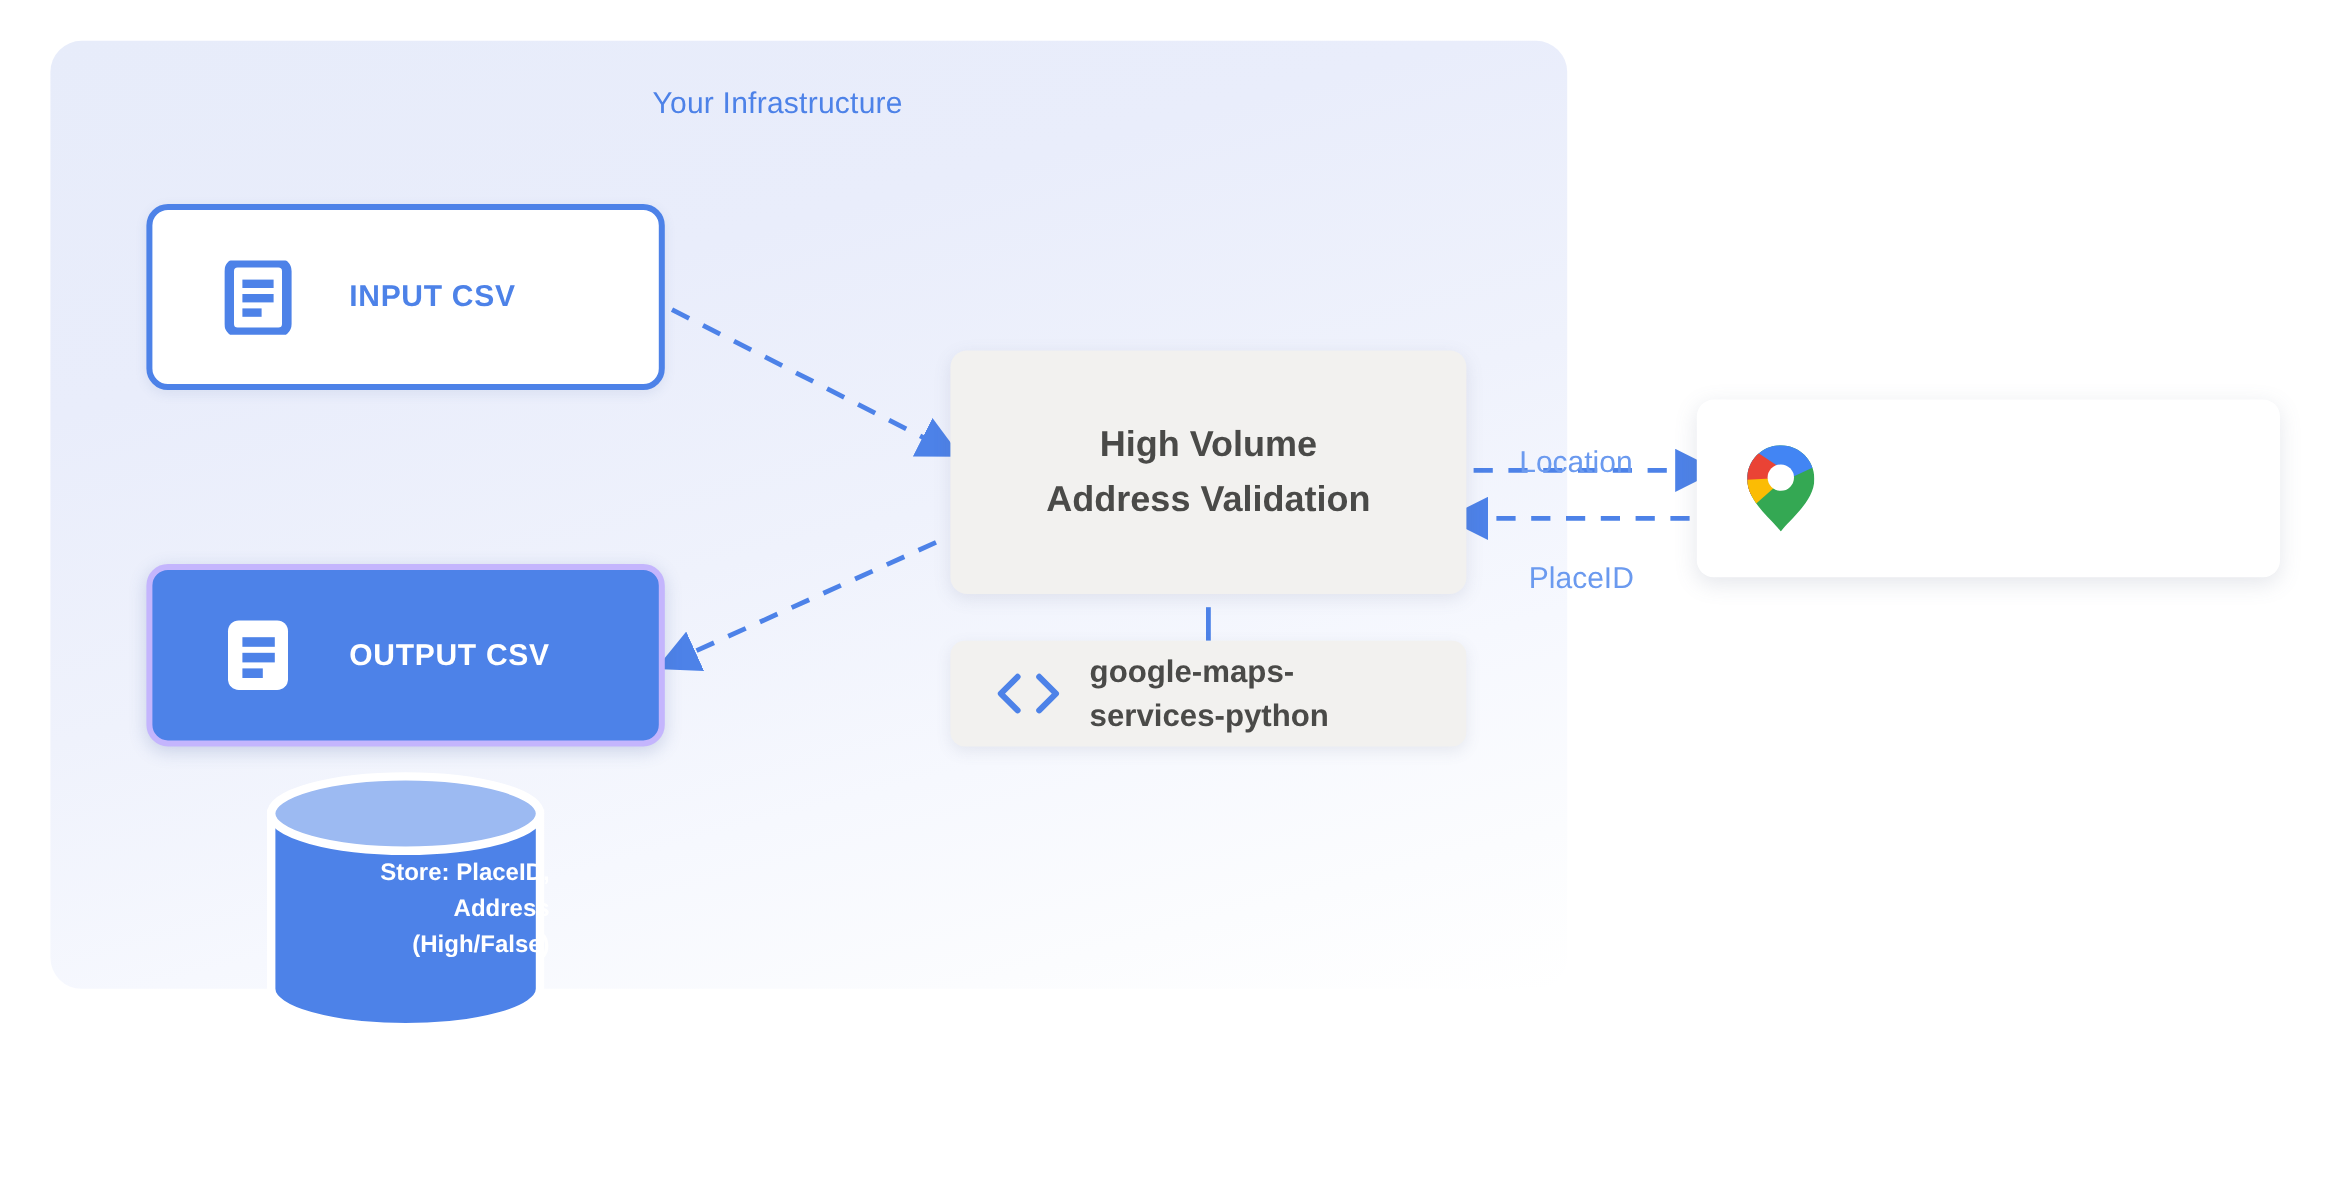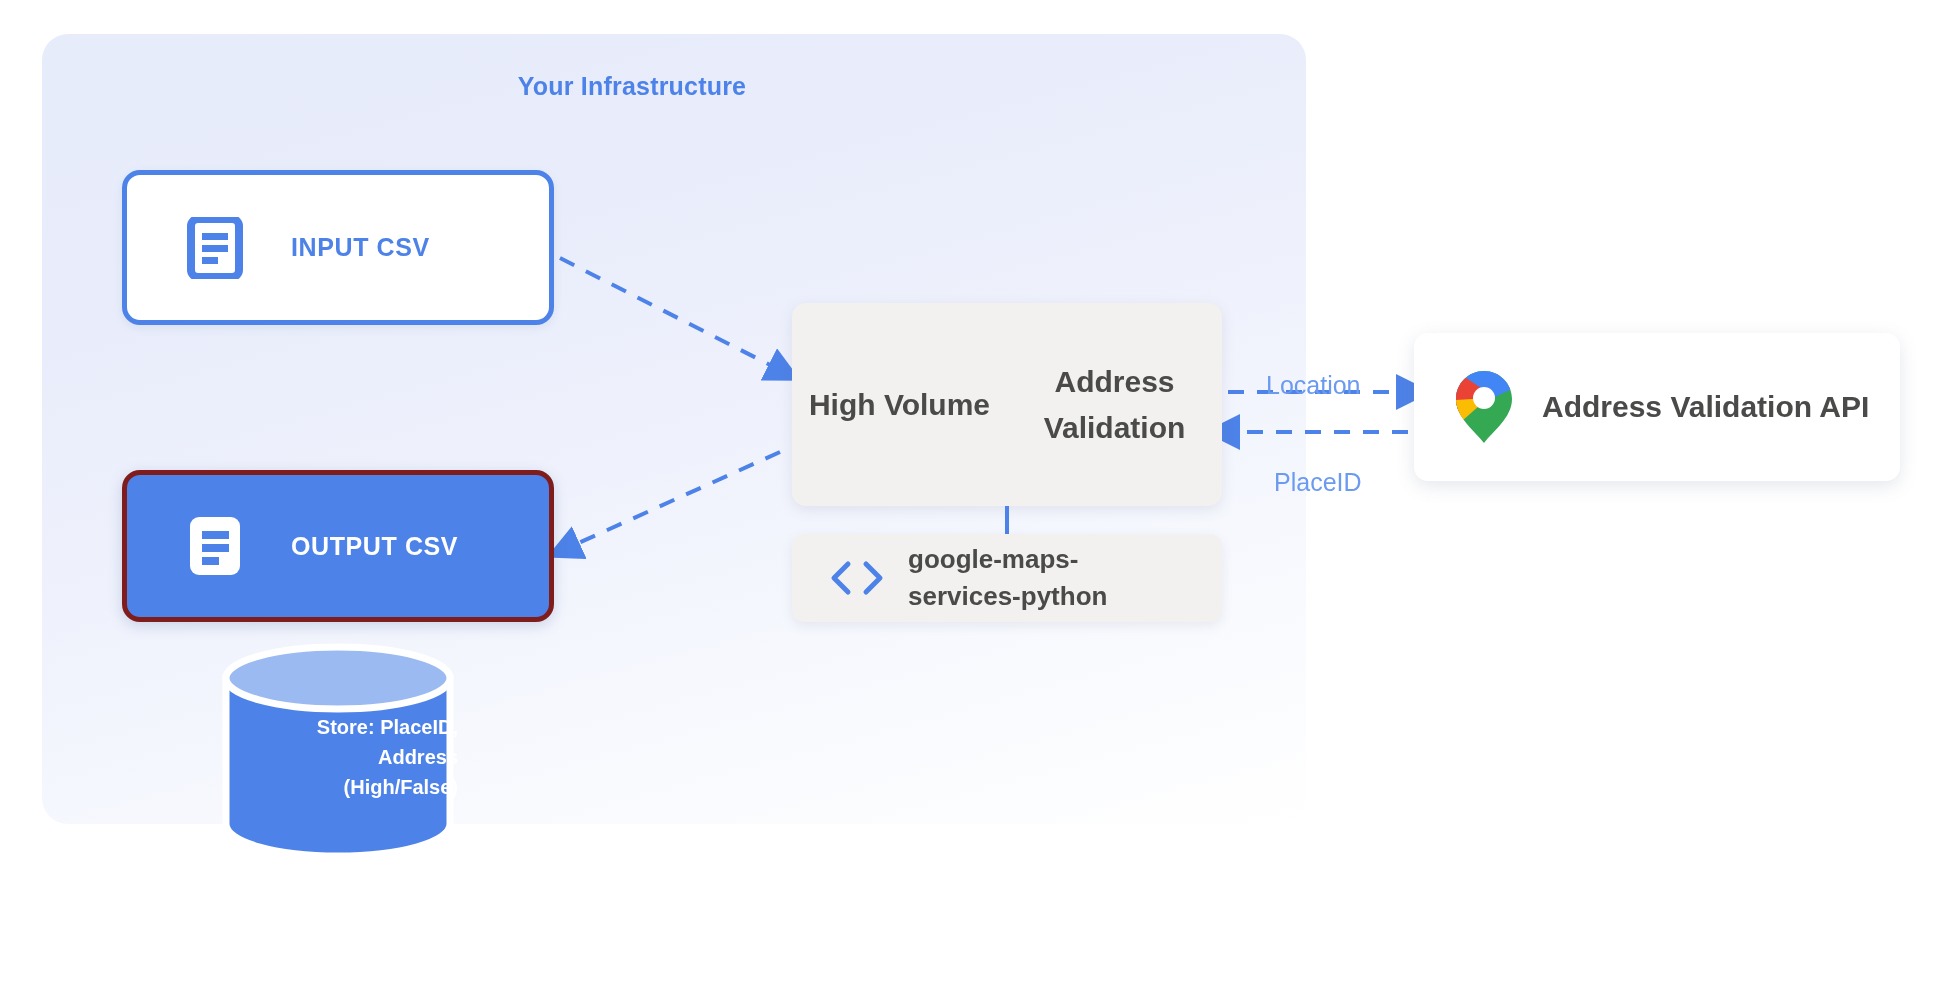--- a/index.html
+++ b/index.html
@@ -31,26 +31,26 @@
     background: linear-gradient(165deg,
         #e7ecfa 0%,
         #e9edfb 28%,
         #eff2fc 52%,
         #f6f8fe 72%,
         #fbfcfe 88%,
         #ffffff 100%);
   }
   .infra-title {
     position: absolute;
-    left: 0;
+    left: 16px;
     top: 72px;
     width: 1264px;
     text-align: center;
     font-size: 25px;
-    font-weight: bold;
+    font-weight: normal;
     color: #4d82e8;
     letter-spacing: 0.2px;
   }
 
   
   .node {
     position: absolute;
     box-sizing: border-box;
     display: flex;
     align-items: center;
@@ -75,21 +75,21 @@
     letter-spacing: 0.6px;
   }
 
   
   .output-csv {
     left: 122px;
     top: 470px;
     width: 432px;
     height: 152px;
     background: #4d82e8;
-    border: 5px solid #7f1d1d;
+    border: 5px solid #c4b5fd;
     border-radius: 18px;
     box-shadow: 0 4px 14px rgba(70,95,160,0.22);
   }
   .output-csv .node-label {
     font-size: 25px;
     font-weight: bold;
     color: #ffffff;
     letter-spacing: 0.6px;
   }
 
@@ -97,26 +97,27 @@
     width: 62px;
     height: 62px;
     margin-left: 60px;
     margin-right: 42px;
     flex: 0 0 auto;
   }
 
   
   .script-box {
     left: 792px;
-    top: 303px;
+    top: 292px;
     width: 430px;
     height: 203px;
     background: #f2f1ef;
     border-radius: 14px;
-    flex-direction: row;
+    flex-direction: column;
+    justify-content: center;
     box-shadow: 0 4px 14px rgba(90,100,130,0.13);
   }
   .script-line {
     width: 100%;
     text-align: center;
     font-size: 30px;
     font-weight: bold;
     color: #4a4a48;
     line-height: 46px;
   }
@@ -300,21 +301,20 @@
         </clipPath>
       </defs>
       <g clip-path="url(#pinClip)">
         <rect x="0" y="0" width="60" height="74" fill="#34a853"></rect>
         <polygon points="0,0 60,0 60,18 0,46" fill="#4285f4"></polygon>
         <polygon points="0,0 0,46 30,20" fill="#ea4335"></polygon>
         <polygon points="0,30 0,58 34,28" fill="#fbbc04"></polygon>
       </g>
       <circle cx="30" cy="28" r="11" fill="#ffffff"></circle>
     </svg>
-    <span class="api-label">Address Validation API</span>
   </div>
 
   <div class="db">
     <svg width="240" height="222" viewBox="0 0 240 222">
       <path d="M8 38 L8 184 C8 202 58 216 120 216 C182 216 232 202 232 184 L232 38 Z" fill="#4d82e8" stroke="#ffffff" stroke-width="7"></path>
       <ellipse cx="120" cy="38" rx="112" ry="31" fill="#9cbaf2" stroke="#ffffff" stroke-width="7"></ellipse>
     </svg>
     <div class="db-text">
       <div>Store: PlaceID,</div>
       <div>Address</div>

